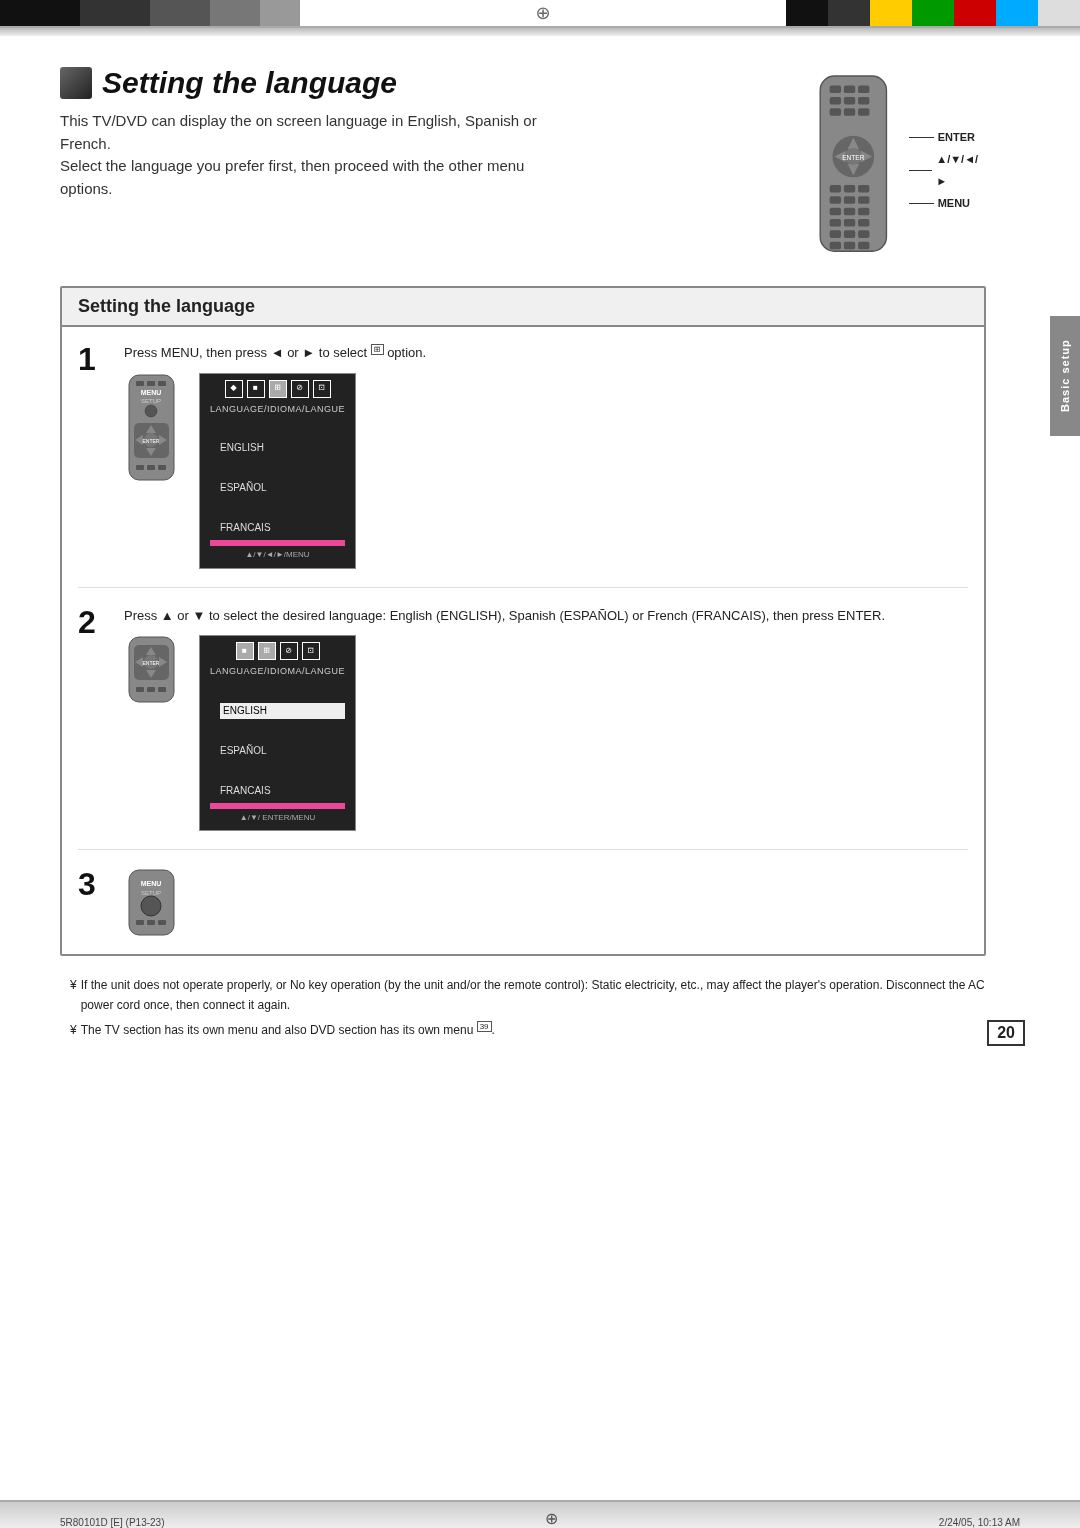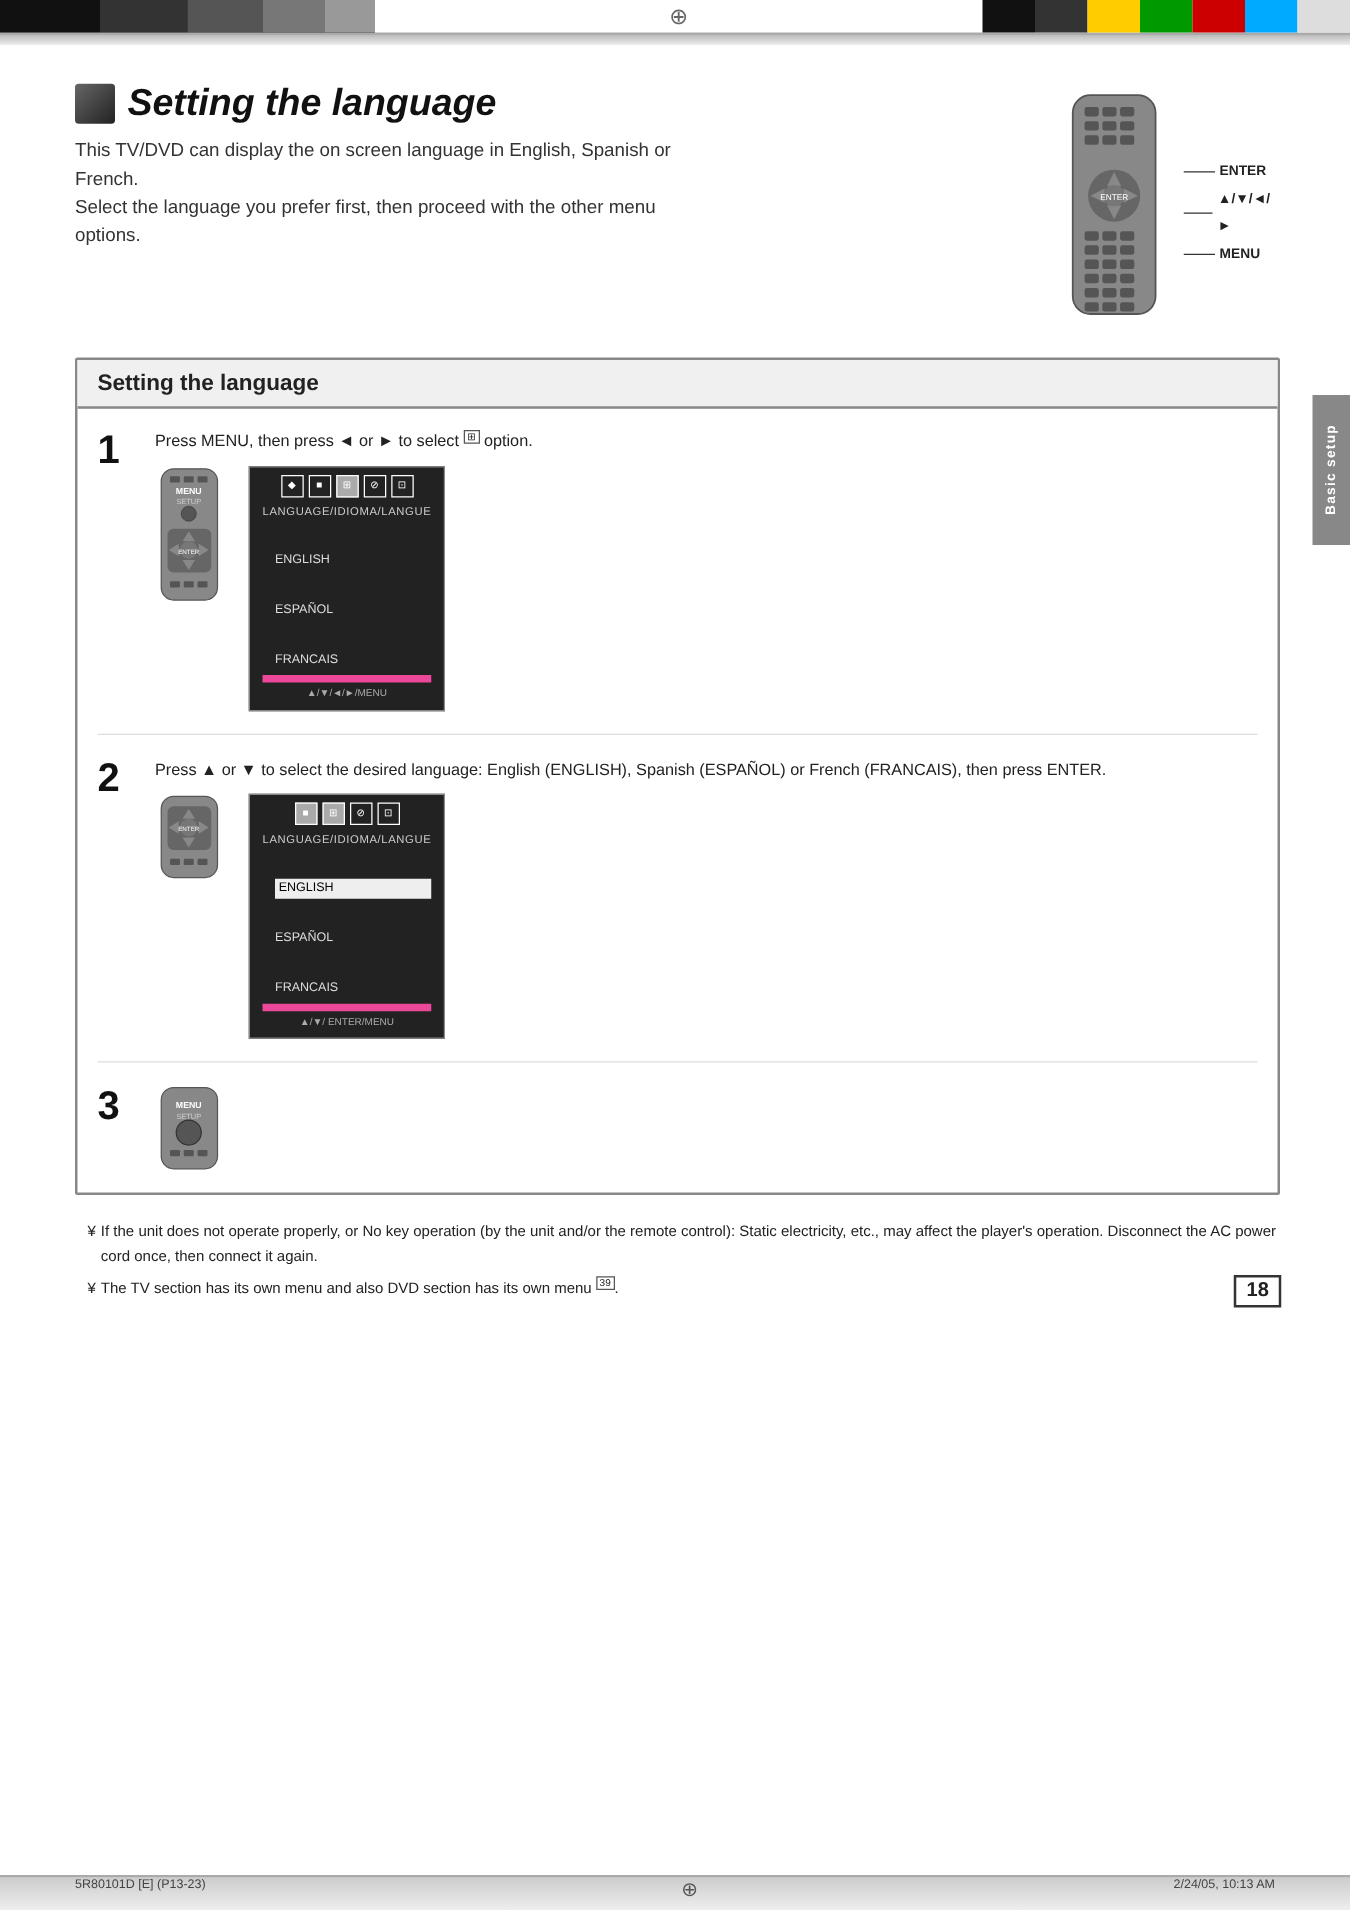--- a/index.html
+++ b/index.html
@@ -33,21 +33,21 @@
 
     
     .gray-rule {
       width: 100%;
       height: 8px;
       background: linear-gradient(to bottom, #bbb, #eee);
     }
 
     
     .content {
-      padding: 30px 56px 30px 60px;
+      padding: 30px 94px 30px 60px;
       position: relative;
     }
 
     
     .title-section {
       display: flex;
       align-items: flex-start;
       margin-bottom: 20px;
     }
     .title-left {
@@ -496,22 +496,22 @@
       <span class="note-bullet">¥</span>
       <span>The TV section has its own menu and also DVD section has its own menu <span class="superscript-box">39</span>.</span>
     </div>
   </div>
 
   <div class="right-sidebar">
     <span>Basic setup</span>
   </div>
 
   <div class="page-number-area">
-    <div class="page-number-box">18</div>
+    <div class="page-number-box">20</div>
   </div>
 
 </div>
 
-<div style="position:absolute;bottom:0;left:0;width:100%;height:28px;background:linear-gradient(to bottom,#ccc,#eee);display:flex;align-items:flex-start;justify-content:space-between;padding:0 60px;font-size:10px;color:#444;border-top:2px solid #aaa;">
+<div style="position:absolute;bottom:0;left:0;width:100%;height:28px;background:linear-gradient(to bottom,#ccc,#eee);display:flex;align-items:flex-end;justify-content:space-between;padding:0 60px;font-size:10px;color:#444;border-top:2px solid #aaa;">
   <span>5R80101D [E] (P13-23)</span>
   <span style="font-size:16px;color:#555;">⊕</span>
   <span>2/24/05, 10:13 AM</span>
 </div>
 
 </body></html>

